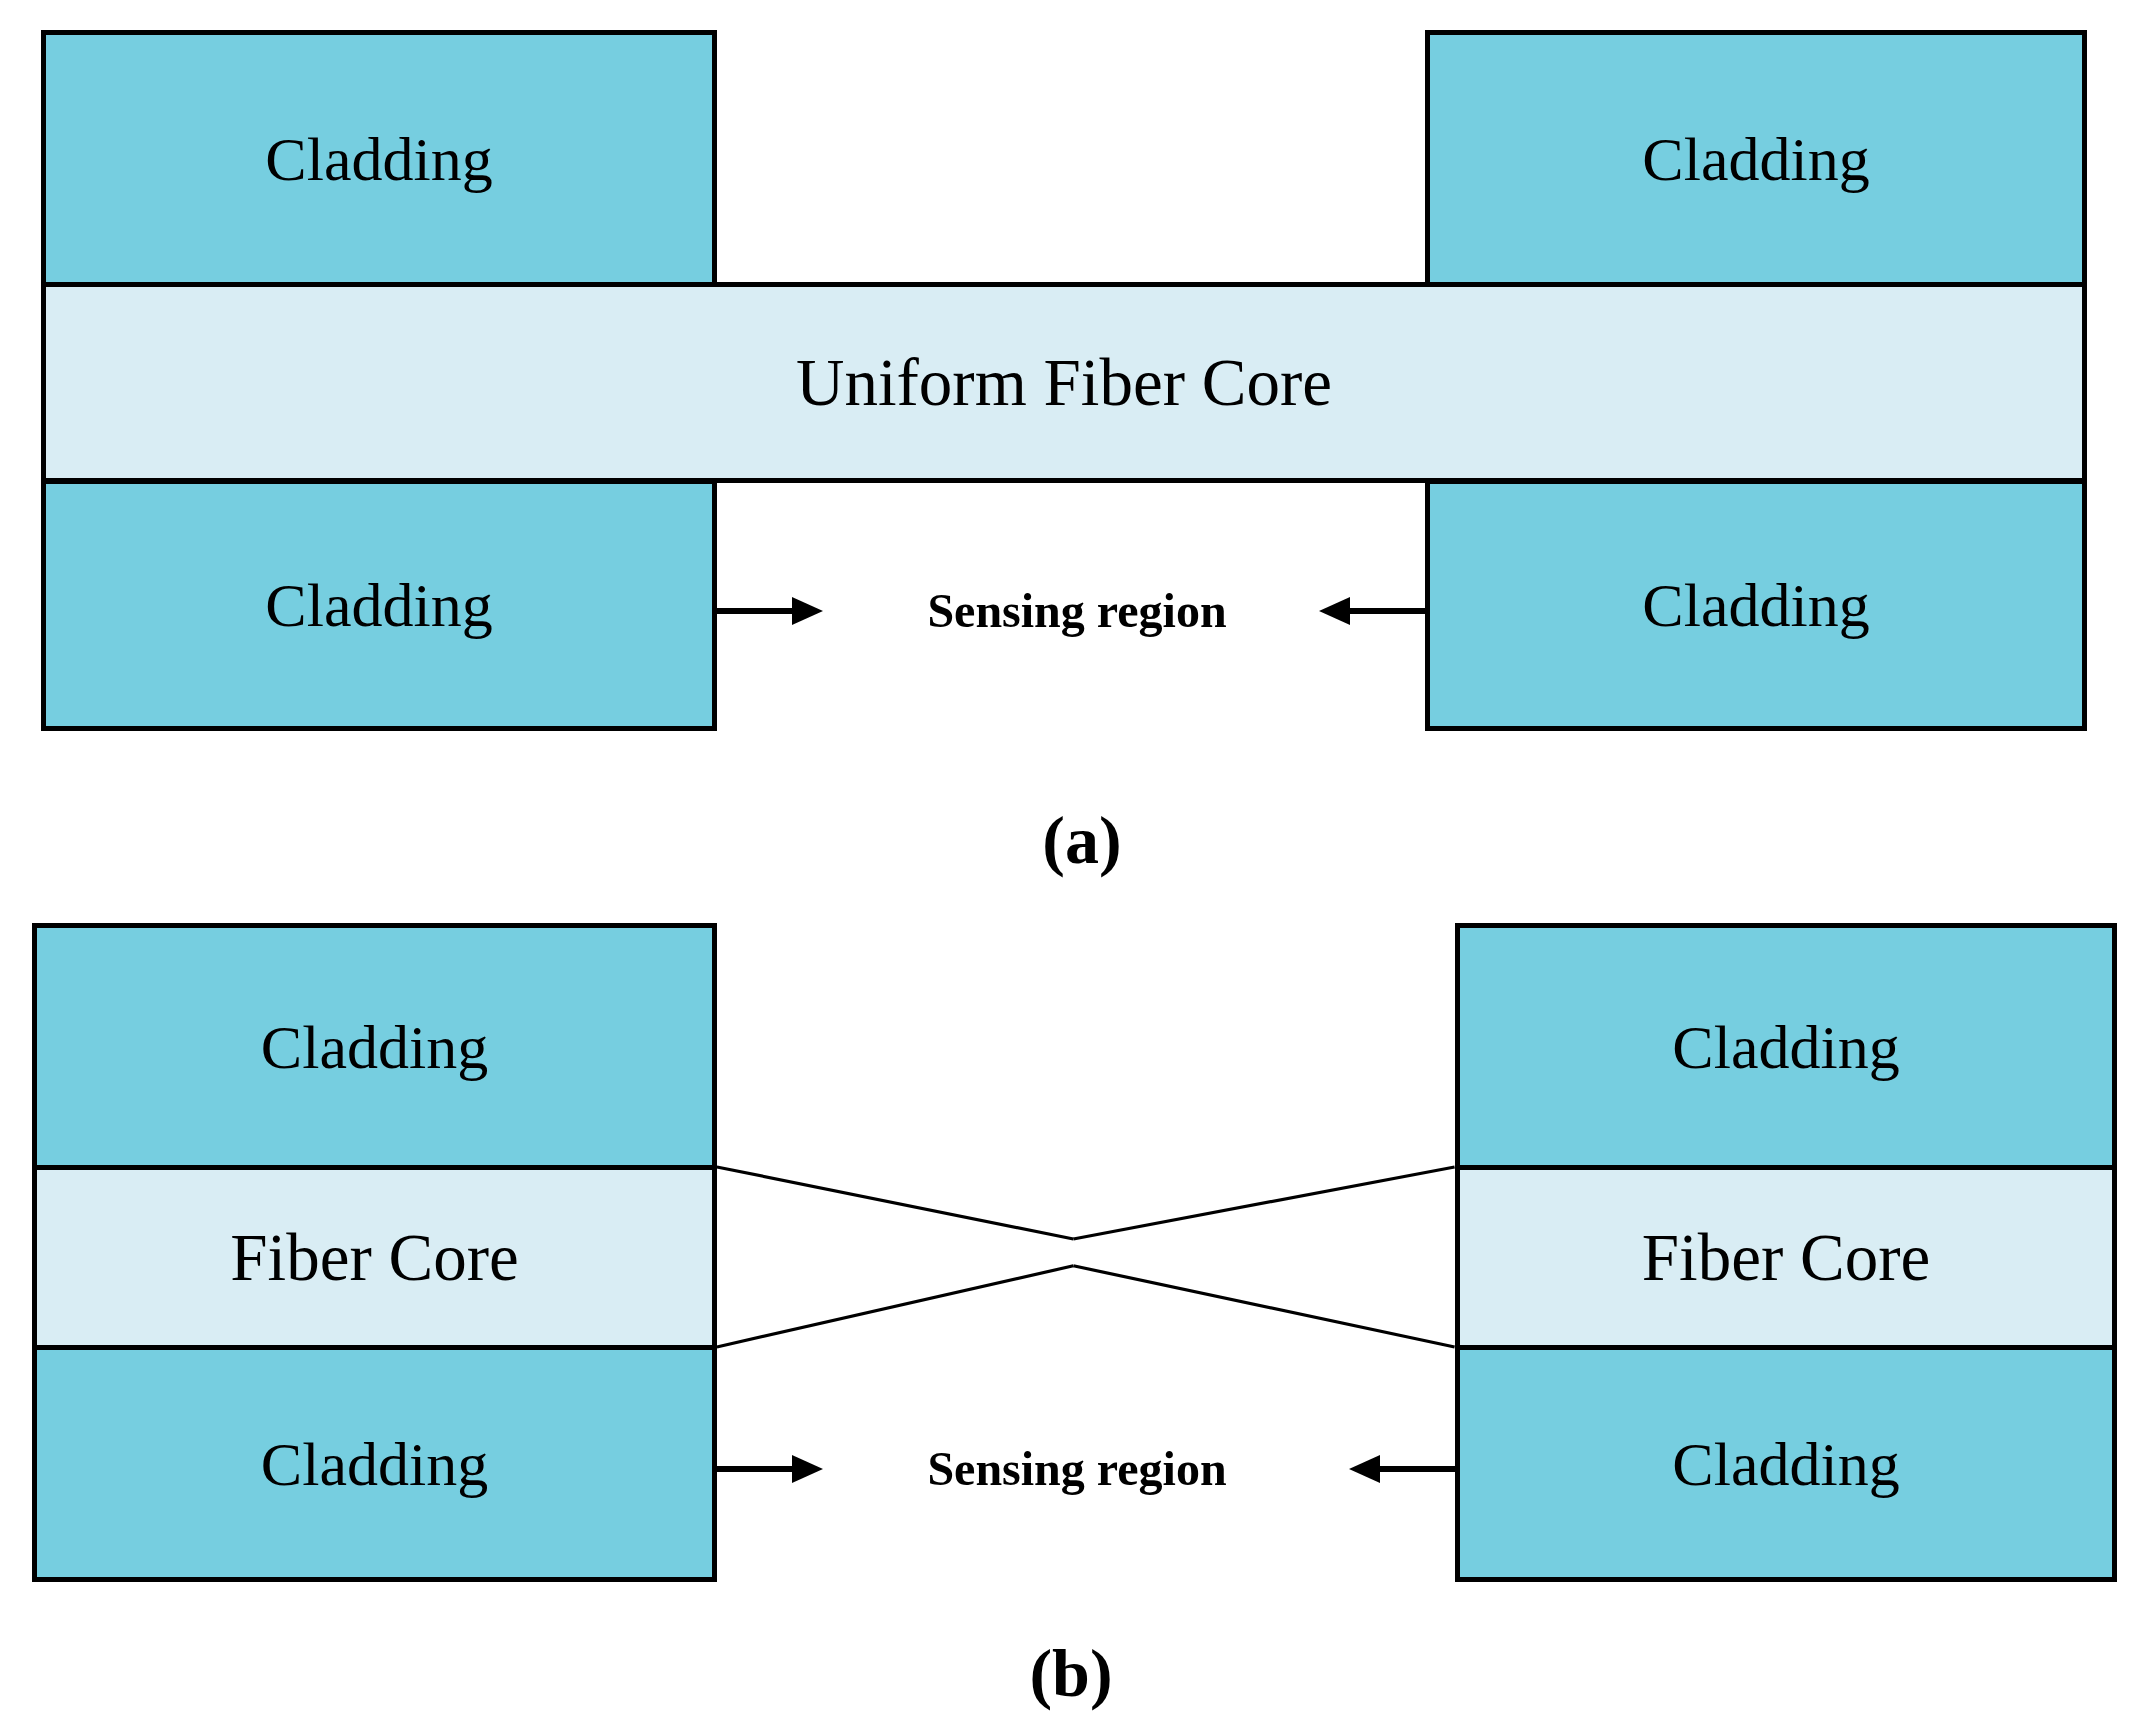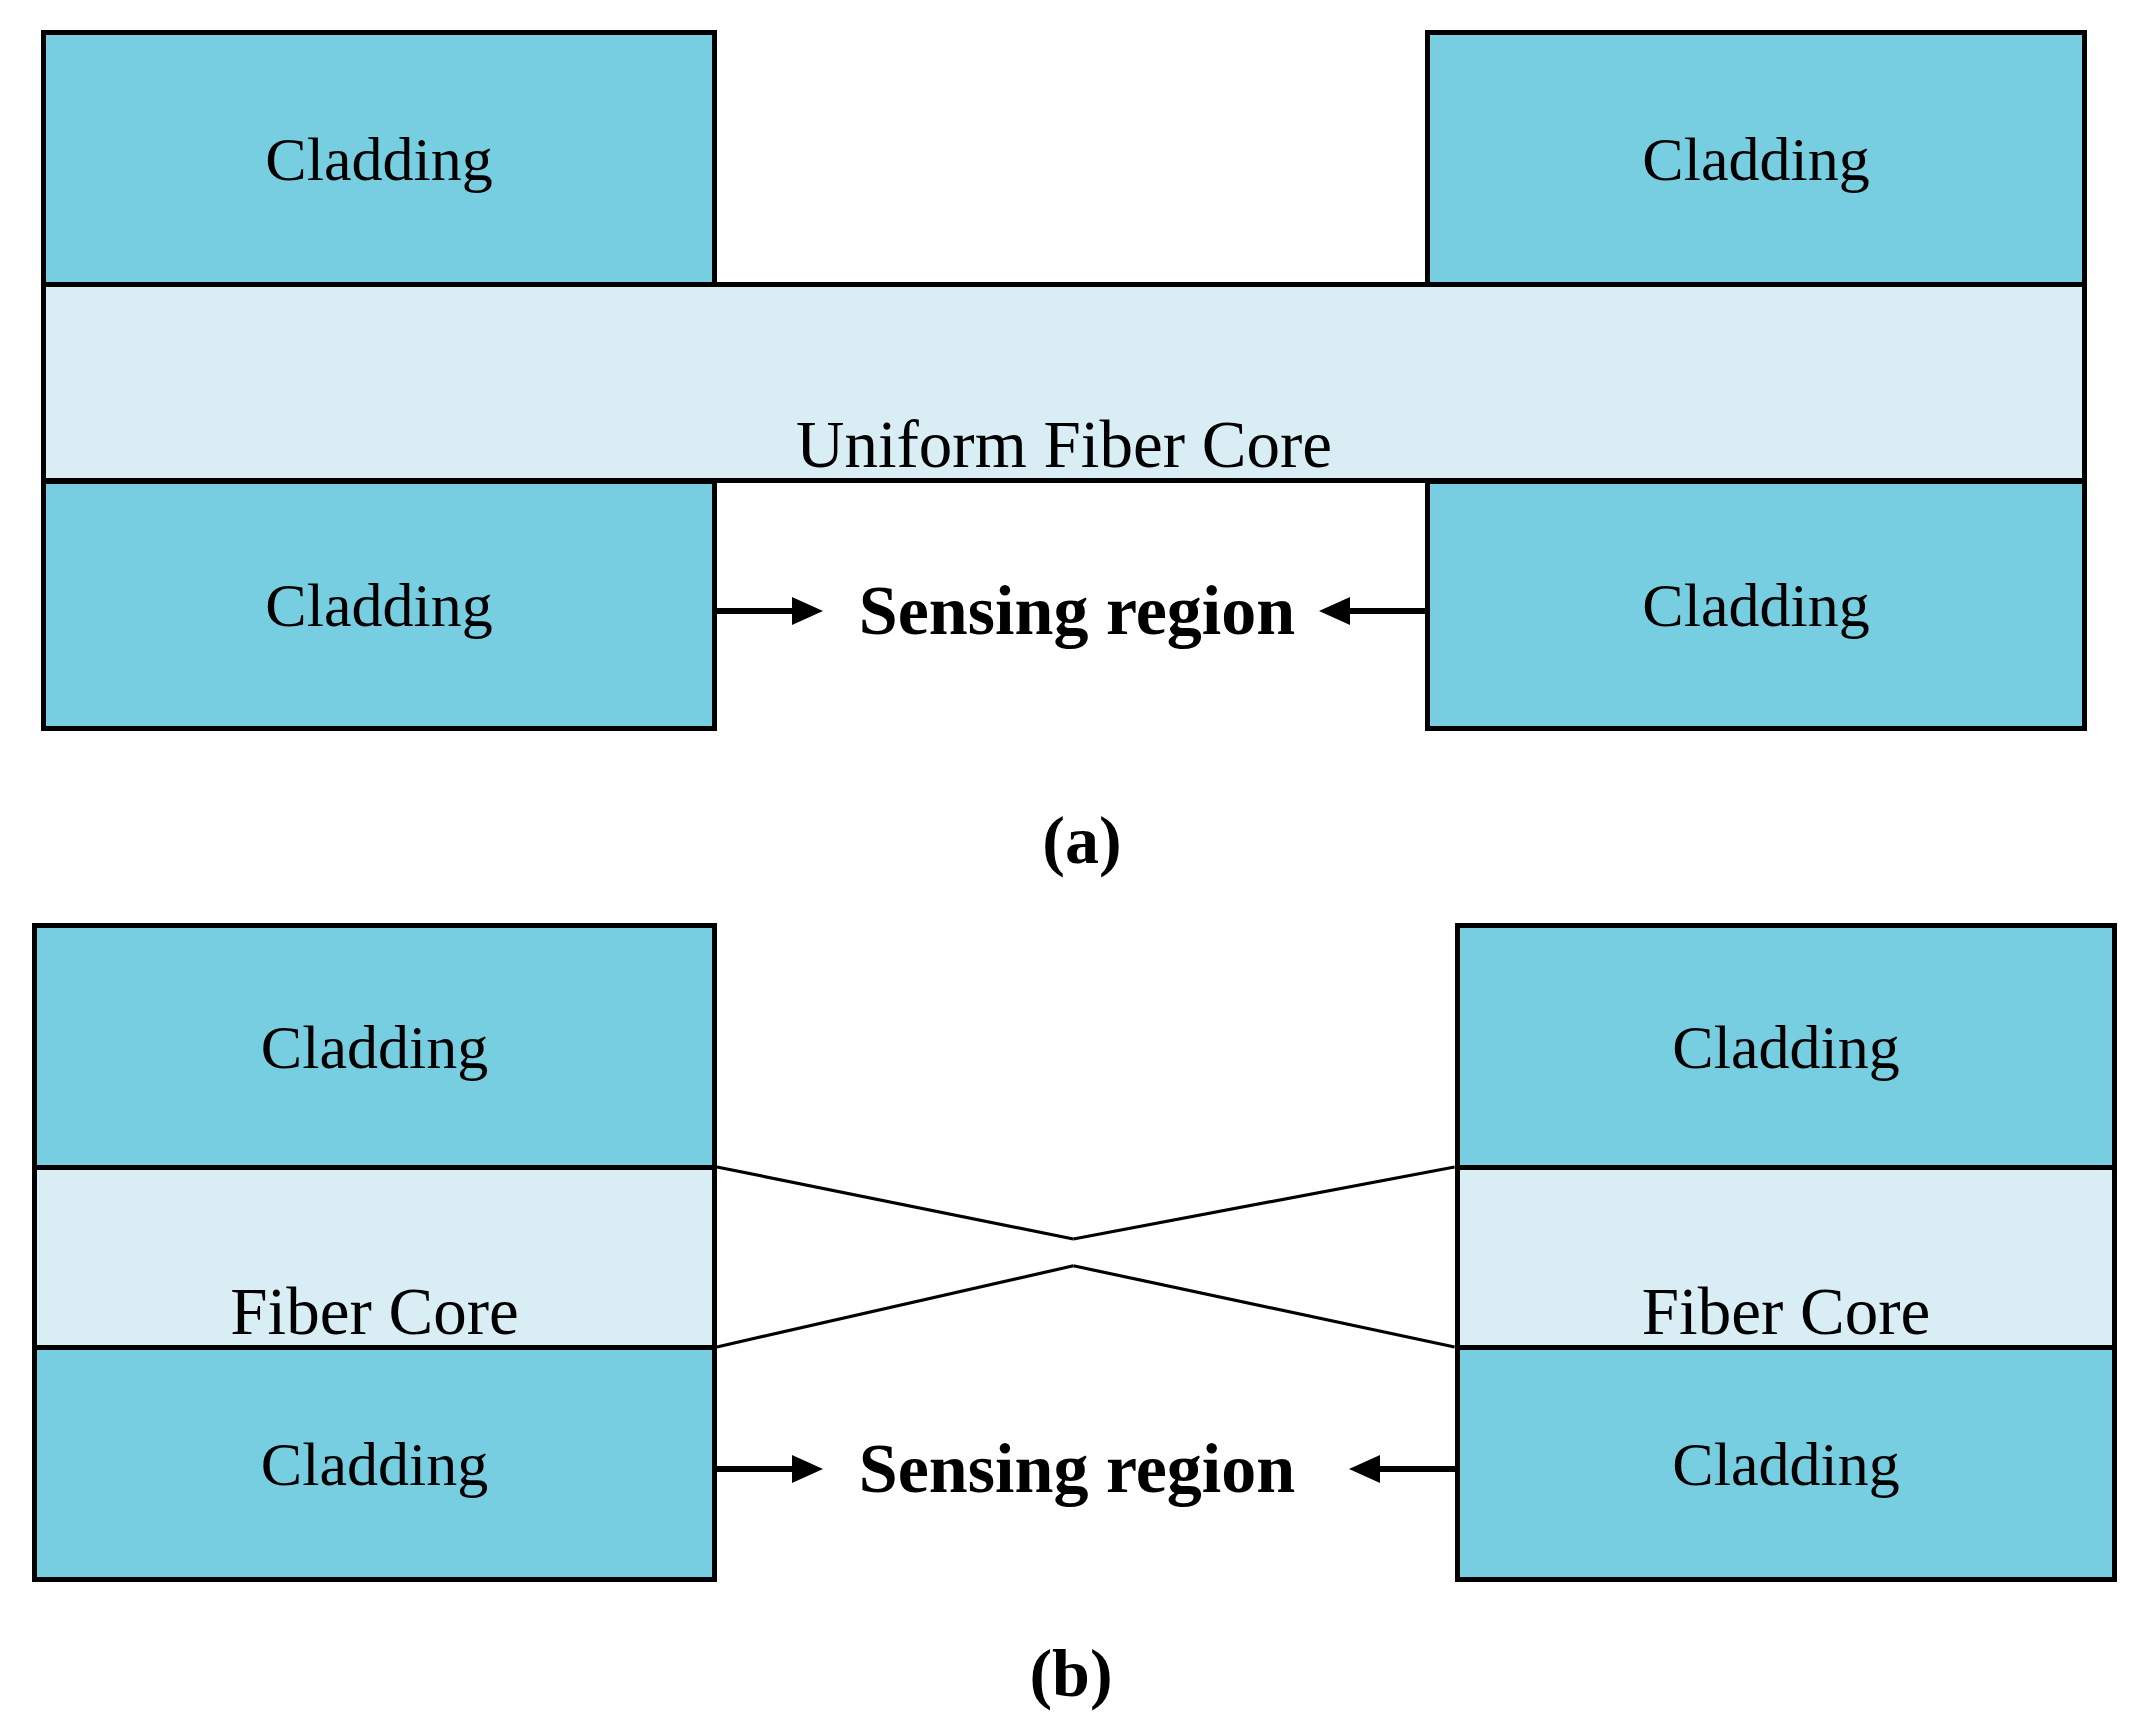--- a/index.html
+++ b/index.html
@@ -20,32 +20,32 @@
     position: absolute;
     box-sizing: border-box;
     border: 5px solid var(--line, #000);
     display: flex;
     align-items: center;
     justify-content: center;
     text-align: center;
     font-weight: normal;
   }
   .cladding { background: var(--cladding, #76CEE0); }
-  .core     { background: var(--core, #D9EDF4); align-items: flex-end; }
+  .core     { background: var(--core, #D9EDF4); }
   .cladding-label { font-size: 62px; line-height: 1; }
   .core-label     { font-size: 67px; line-height: 1; }
   .free-label {
     position: absolute;
     display: flex;
     align-items: center;
     justify-content: center;
     text-align: center;
     font-weight: bold;
   }
-  .sensing-label { font-size: 70px; line-height: 1; }
+  .sensing-label { font-size: 48px; line-height: 1; }
   .caption       { font-size: 68px; line-height: 1; }
   .arrow {
     position: absolute;
     display: flex;
     align-items: center;
     height: 28px;
   }
   .arrow .shaft {
     flex: 1;
     height: 5.6px;

